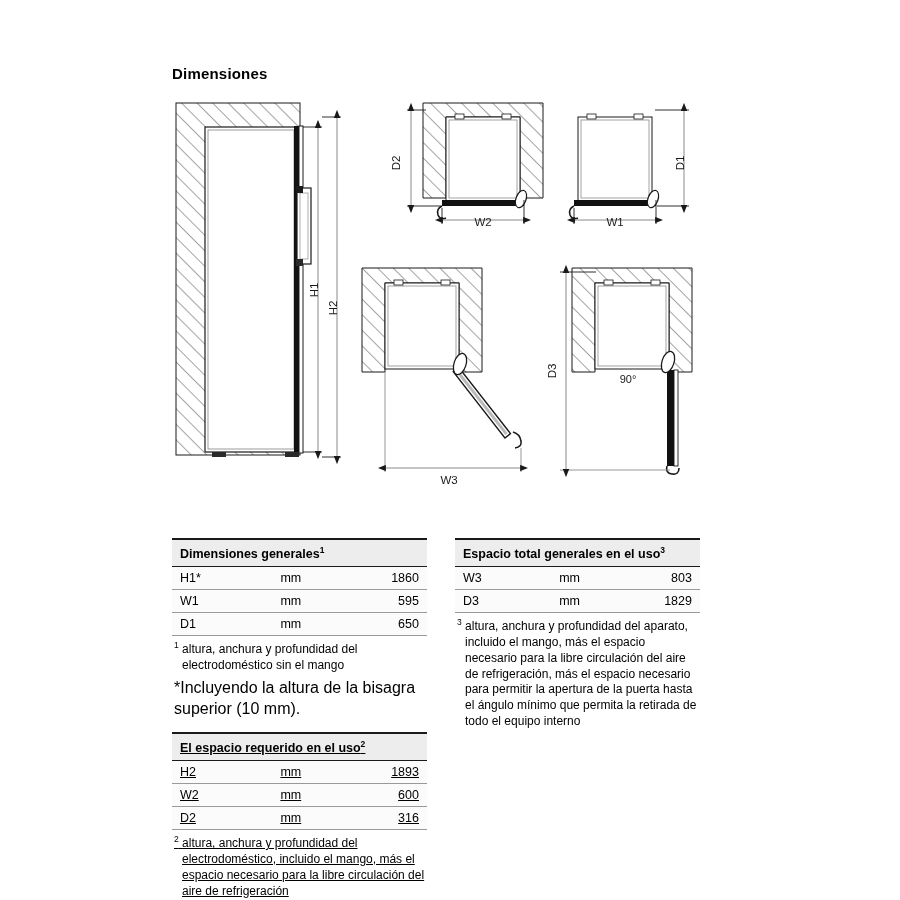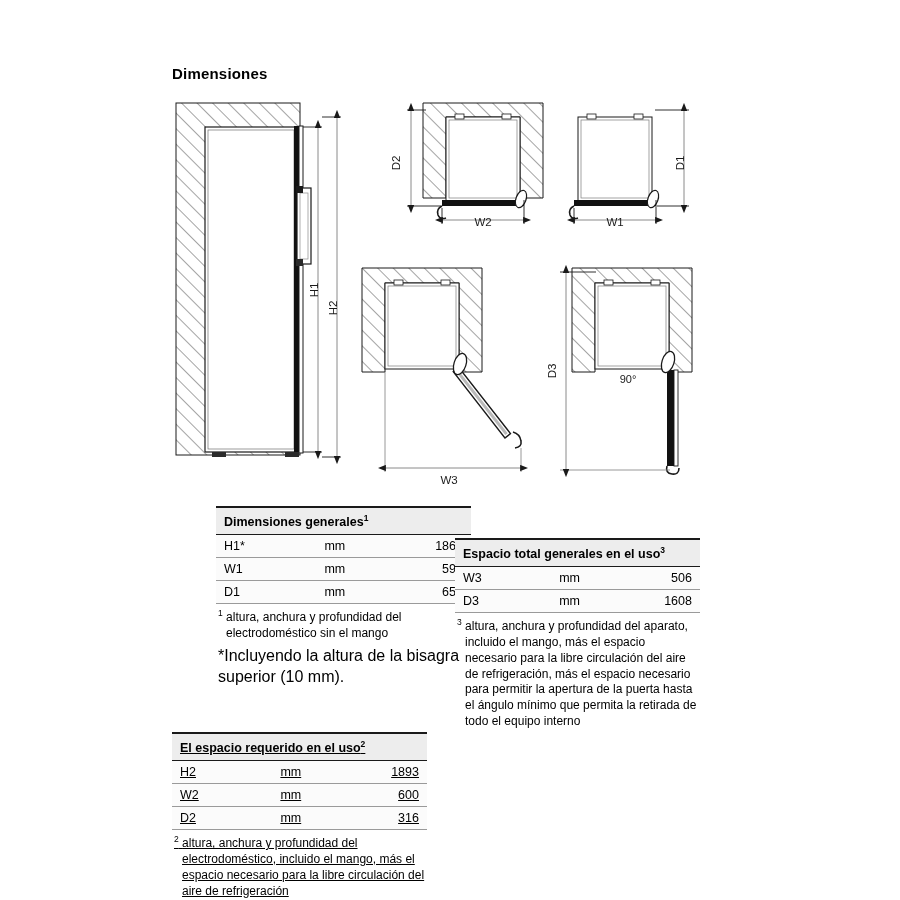--- a/index.html
+++ b/index.html
@@ -225,21 +225,21 @@
     <text x="628" y="383" text-anchor="middle" font-family="Liberation Sans, sans-serif" font-size="11" fill="#1a1a1a">90°</text>
 
     <line x1="560" y1="272" x2="596" y2="272" stroke="#1a1a1a" stroke-width="0.9"></line>
     <line x1="560" y1="470" x2="670" y2="470" stroke="#7d7d7d" stroke-width="0.8"></line>
     <line x1="566" y1="272" x2="566" y2="470" stroke="#7d7d7d" stroke-width="0.9" marker-start="url(#arrL)" marker-end="url(#arrR)"></line>
     <text x="556" y="371" transform="rotate(-90 556 371)" text-anchor="middle" font-family="Liberation Sans, sans-serif" font-size="11.5" fill="#1a1a1a">D3</text>
   </g>
 </svg>
 </div>
 
-<div class="table-block tbl-left" style="top:506px;margin-left:44px;">
+<div class="table-block tbl-left" style="top:538px;">
   <div class="t-rule-top"></div>
   <div class="t-header">
     <span>Dimensiones generales</span><sup>1</sup>
   </div>
 
   <div class="t-row">
     <span class="t-key">H1*</span>
     <span class="t-unit">mm</span>
     <span class="t-val">1860</span>
   </div>
@@ -291,25 +291,25 @@
 
 <div class="table-block tbl-right" style="top:538px;">
   <div class="t-rule-top"></div>
   <div class="t-header">
     <span>Espacio total generales en el uso</span><sup>3</sup>
   </div>
 
   <div class="t-row">
     <span class="t-key">W3</span>
     <span class="t-unit">mm</span>
-    <span class="t-val">506</span>
+    <span class="t-val">803</span>
   </div>
   <div class="t-row">
     <span class="t-key">D3</span>
     <span class="t-unit">mm</span>
-    <span class="t-val">1608</span>
+    <span class="t-val">1829</span>
   </div>
 
   <div class="t-note">
     <sup>3</sup>
     <span>altura, anchura y profundidad del aparato, incluido el mango, más el espacio necesario para la libre circulación del aire de refrigeración, más el espacio necesario para permitir la apertura de la puerta hasta el ángulo mínimo que permita la retirada de todo el equipo interno</span>
   </div>
 </div>
 
 </body></html>

